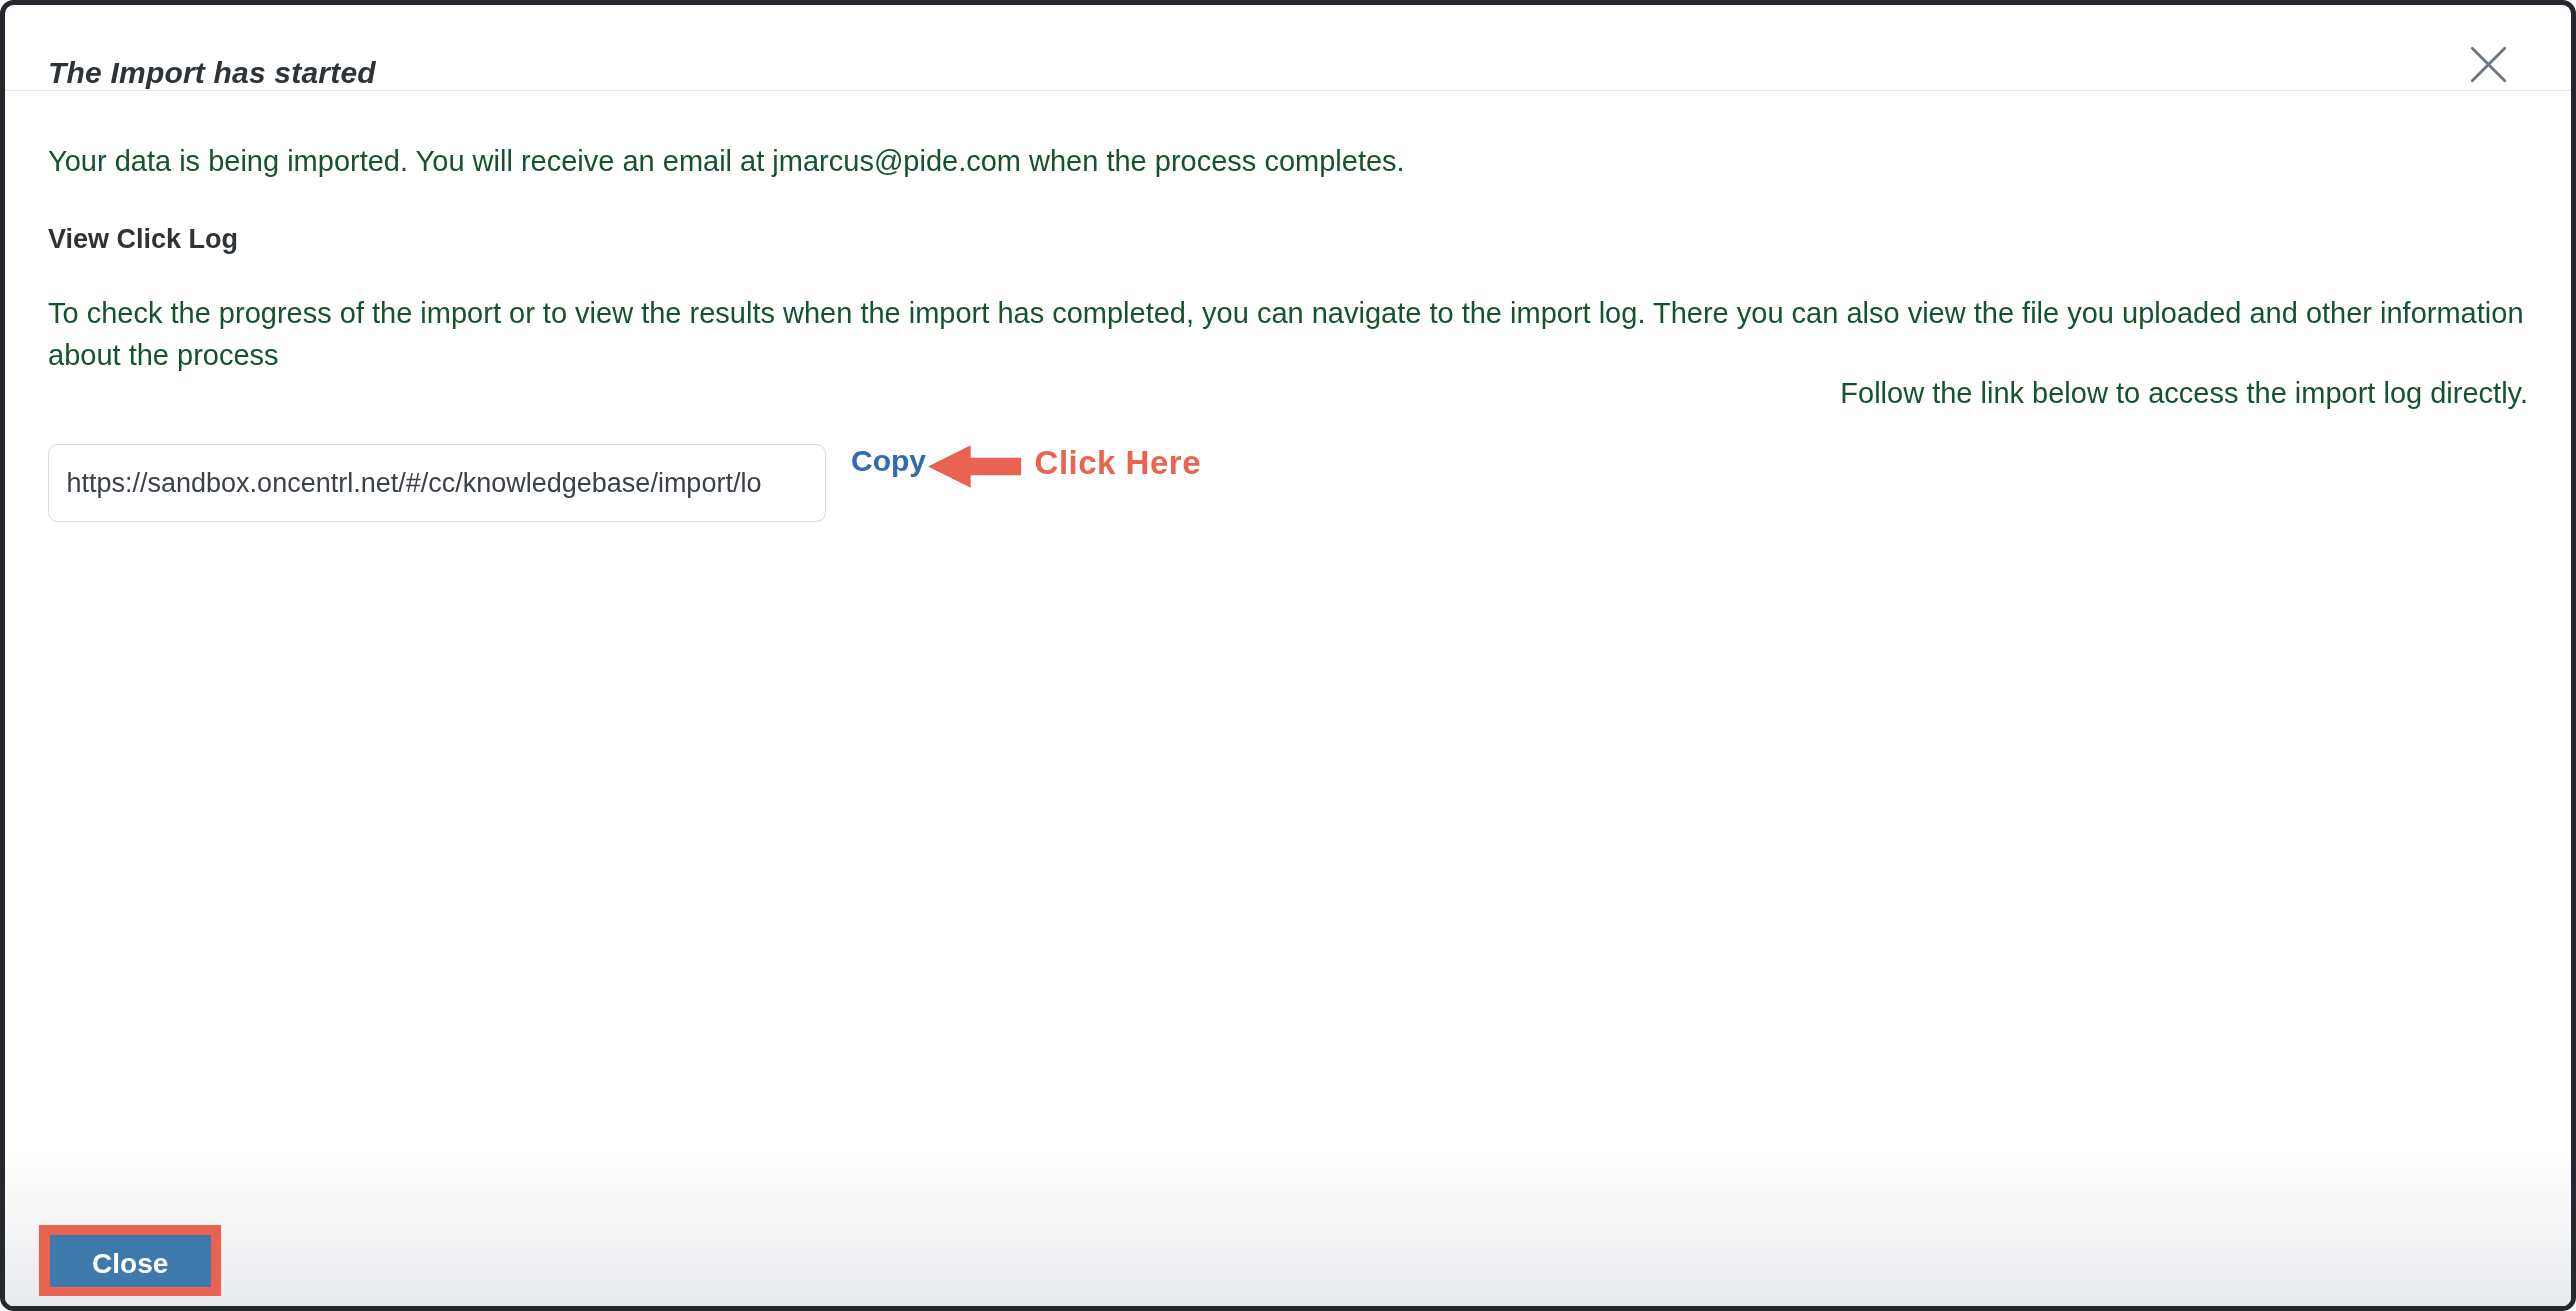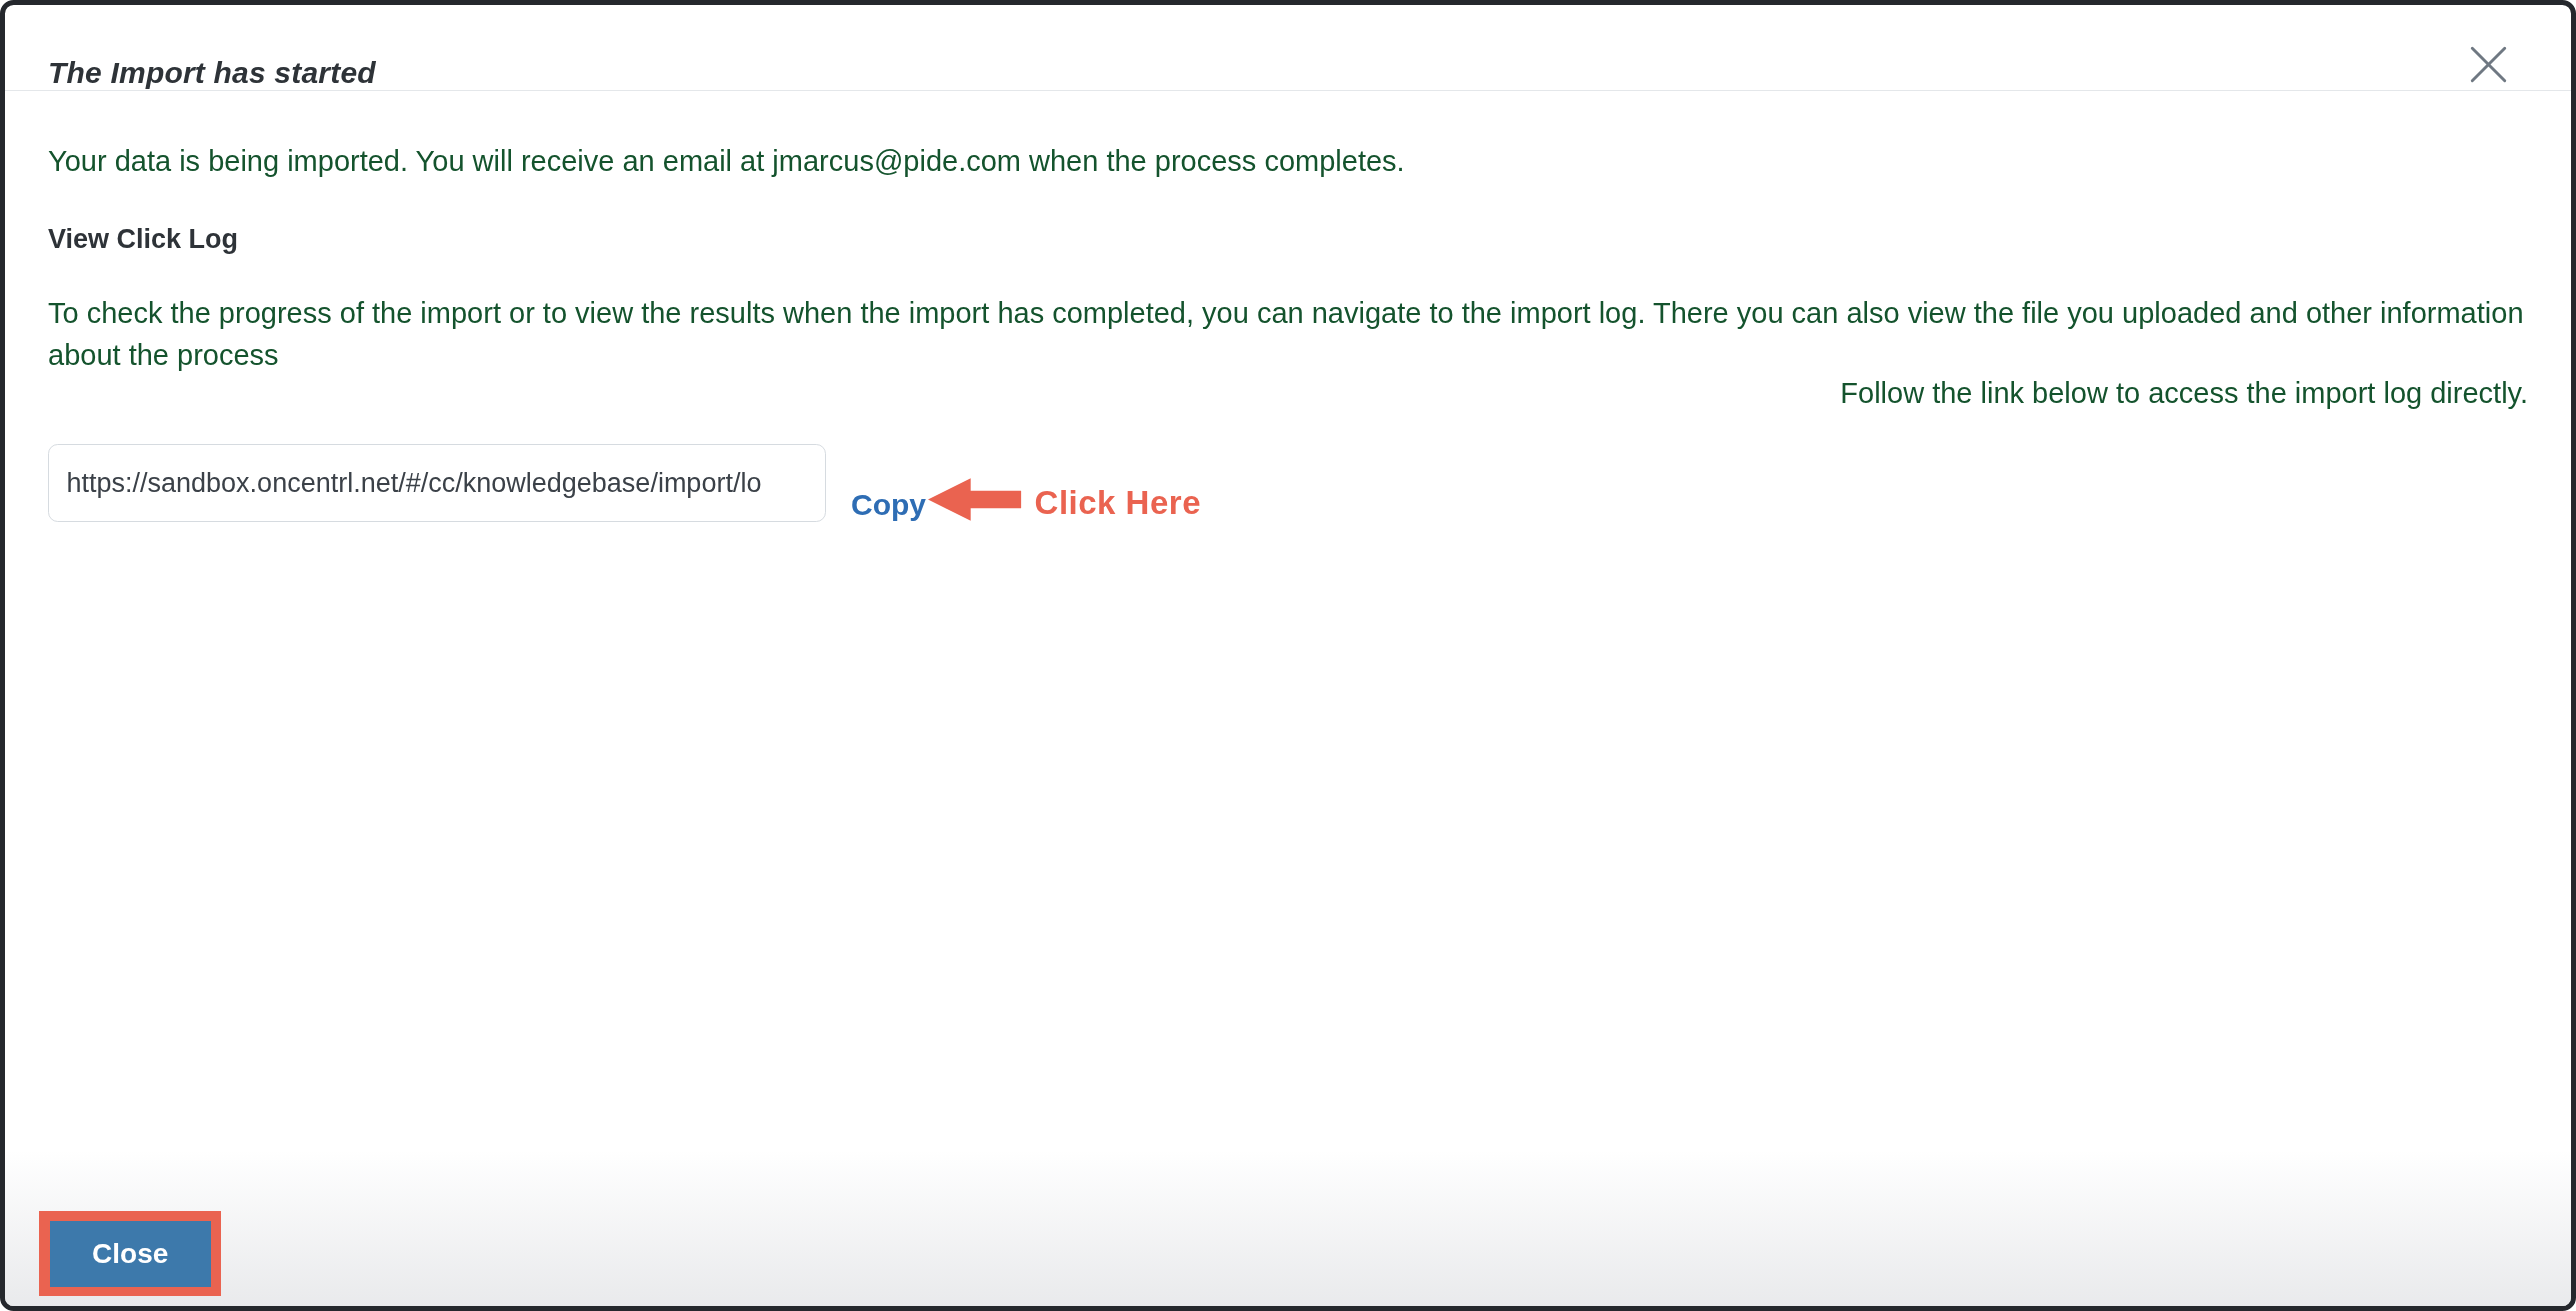--- a/index.html
+++ b/index.html
@@ -62,21 +62,21 @@
     margin-bottom: 37px;
   }
   .section-paragraph {
     line-height: 42px;
     max-width: 2490px;
   }
   .follow { margin-bottom: 33px; text-align: right; }
 
   .url-row {
     display: flex;
-    align-items: flex-end;
+    align-items: flex-start;
   }
   .url-input {
     width: 778px;
     height: 78px;
     border: 1.9px solid #d6dbe0;
     border-radius: 9.7px;
     padding: 0 17.5px;
     font-family: "Liberation Sans", "DejaVu Sans", sans-serif;
     font-size: 27px;
     color: #3b4148;
@@ -118,21 +118,21 @@
     position: absolute;
     left: 34px;
     bottom: 9.7px;
     background: #ea6350;
     padding: 9.7px 10.7px;
     display: inline-block;
   }
   .close-action-btn {
     display: block;
     width: 161px;
-    height: 66px;
+    height: 52px;
     background: #3d79ab;
     color: #ffffff;
     font-family: "Liberation Sans", "DejaVu Sans", sans-serif;
     font-size: 28px;
     font-weight: 600;
     border: none;
     cursor: pointer;
     text-align: center;
     line-height: 58px;
     padding: 0;

